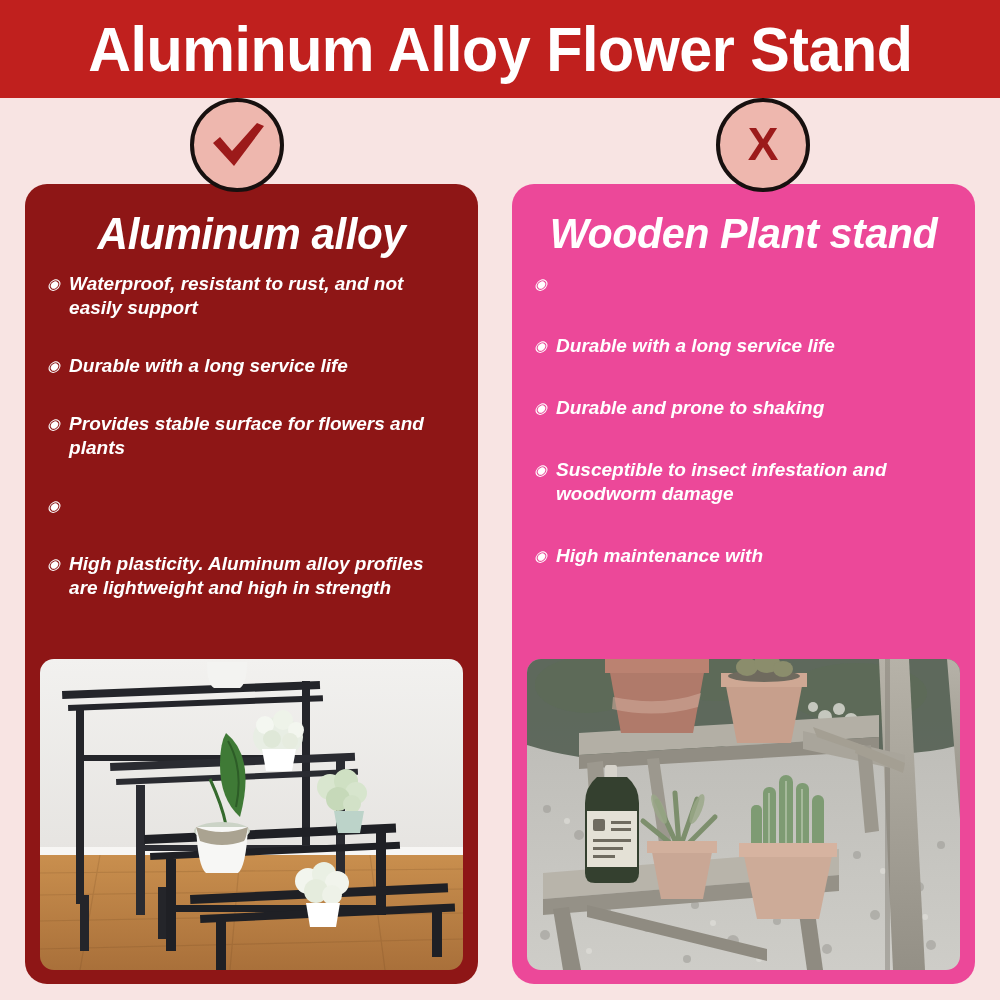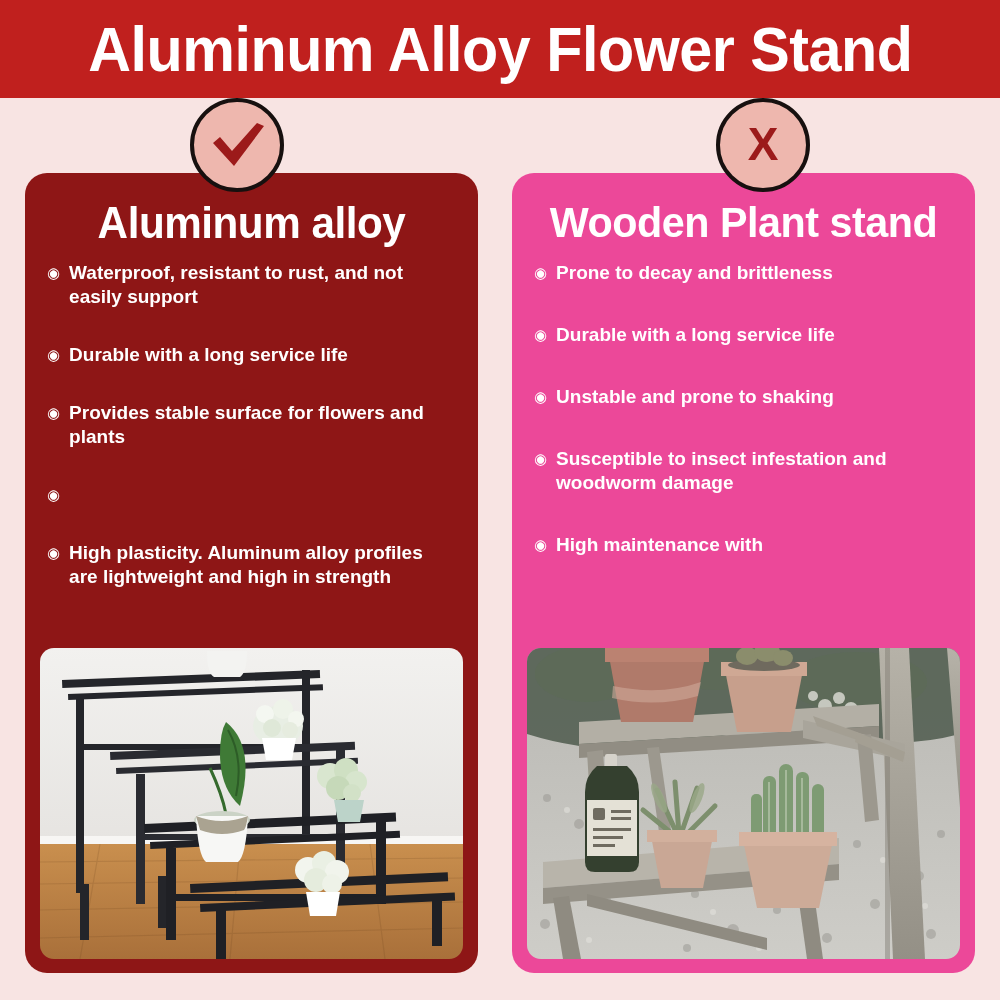--- a/index.html
+++ b/index.html
@@ -22,22 +22,22 @@
     font-size:63px;
     font-weight:bold;
     letter-spacing:-0.5px;
     line-height:1;
     transform:scaleX(0.94);
     white-space:nowrap;
   }
 
   
   .panel{
-    position:absolute;top:173px;height:800px;
-    border-radius:22px;overflow:hidden;
+    position:absolute;top:184px;height:800px;
+    border-radius:22px;overflow:hidden;font-style:italic;
   }
   .panel-left{left:25px;width:453px;background:#8e1616;}
   .panel-right{left:512px;width:463px;background:#ec4899;}
 
   .panel-title{
     position:absolute;left:0;width:100%;top:28px;
     text-align:center;color:#fff;font-weight:bold;
     font-size:44px;line-height:1;letter-spacing:-0.5px;
     transform:scaleX(0.96);
   }
@@ -212,29 +212,28 @@
         </g>
       </svg>
     </div>
   </div>
 
   <div class="panel panel-right">
     <div class="panel-title">Wooden Plant stand</div>
     <div class="bullets">
       <div class="bullet">
         <span class="bullet-dot">◉</span>
-        <span class="bullet-text">Prone to decay and brittleness</span>
       </div>
       <div class="bullet">
         <span class="bullet-dot">◉</span>
         <span class="bullet-text">Durable with a long service life</span>
       </div>
       <div class="bullet">
         <span class="bullet-dot">◉</span>
-        <span class="bullet-text">Unstable and prone to shaking</span>
+        <span class="bullet-text">Durable and prone to shaking</span>
       </div>
       <div class="bullet">
         <span class="bullet-dot">◉</span>
         <span class="bullet-text">Susceptible to insect infestation and woodworm damage</span>
       </div>
       <div class="bullet">
         <span class="bullet-dot">◉</span>
         <span class="bullet-text">High maintenance with</span>
       </div>
     </div>

